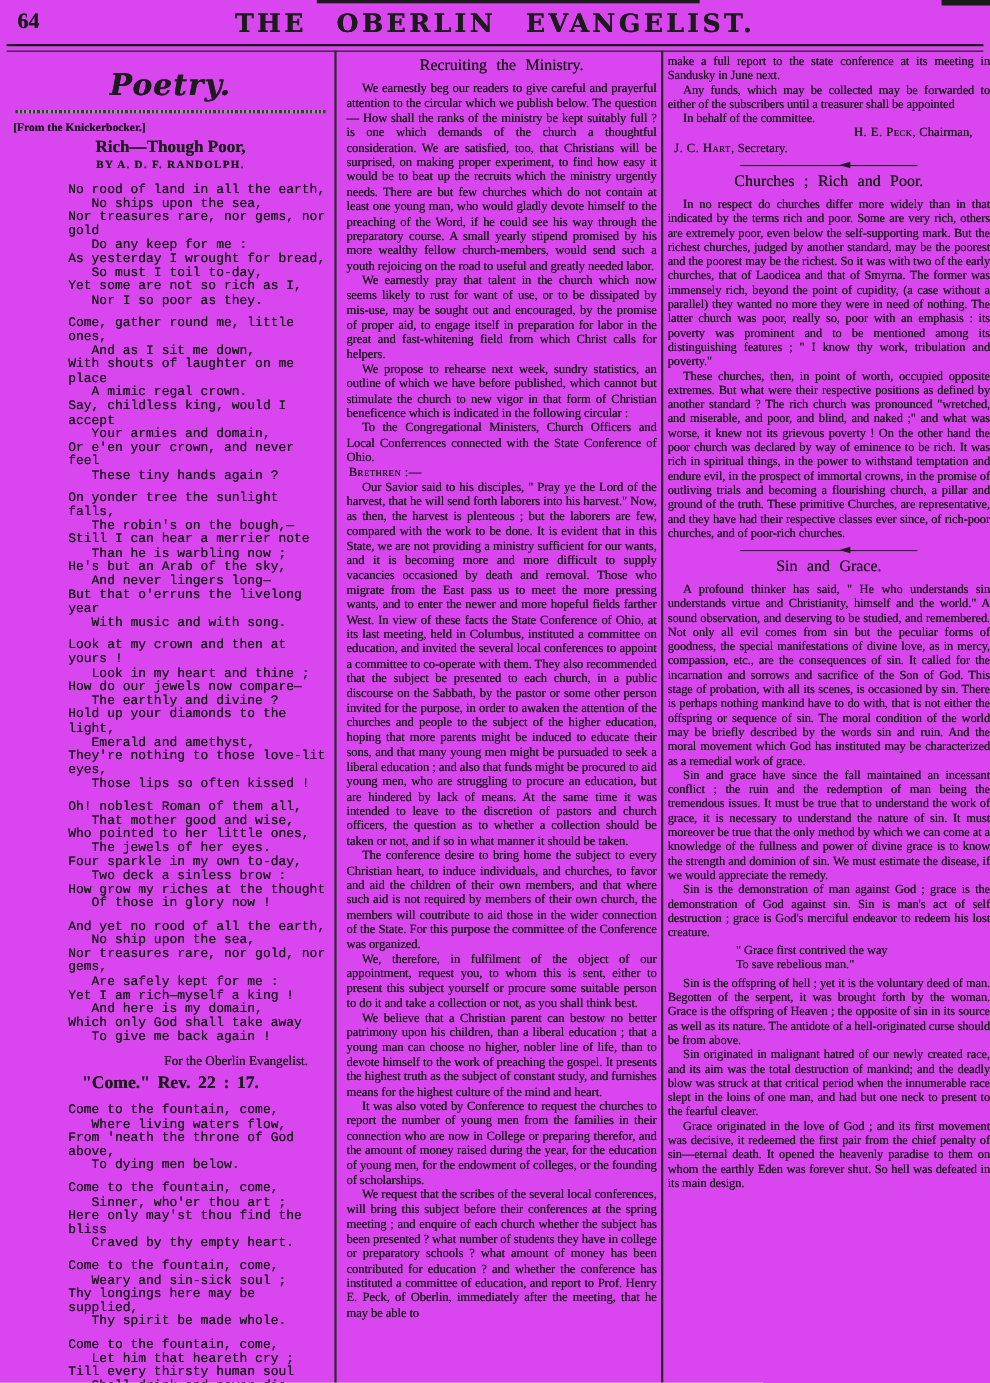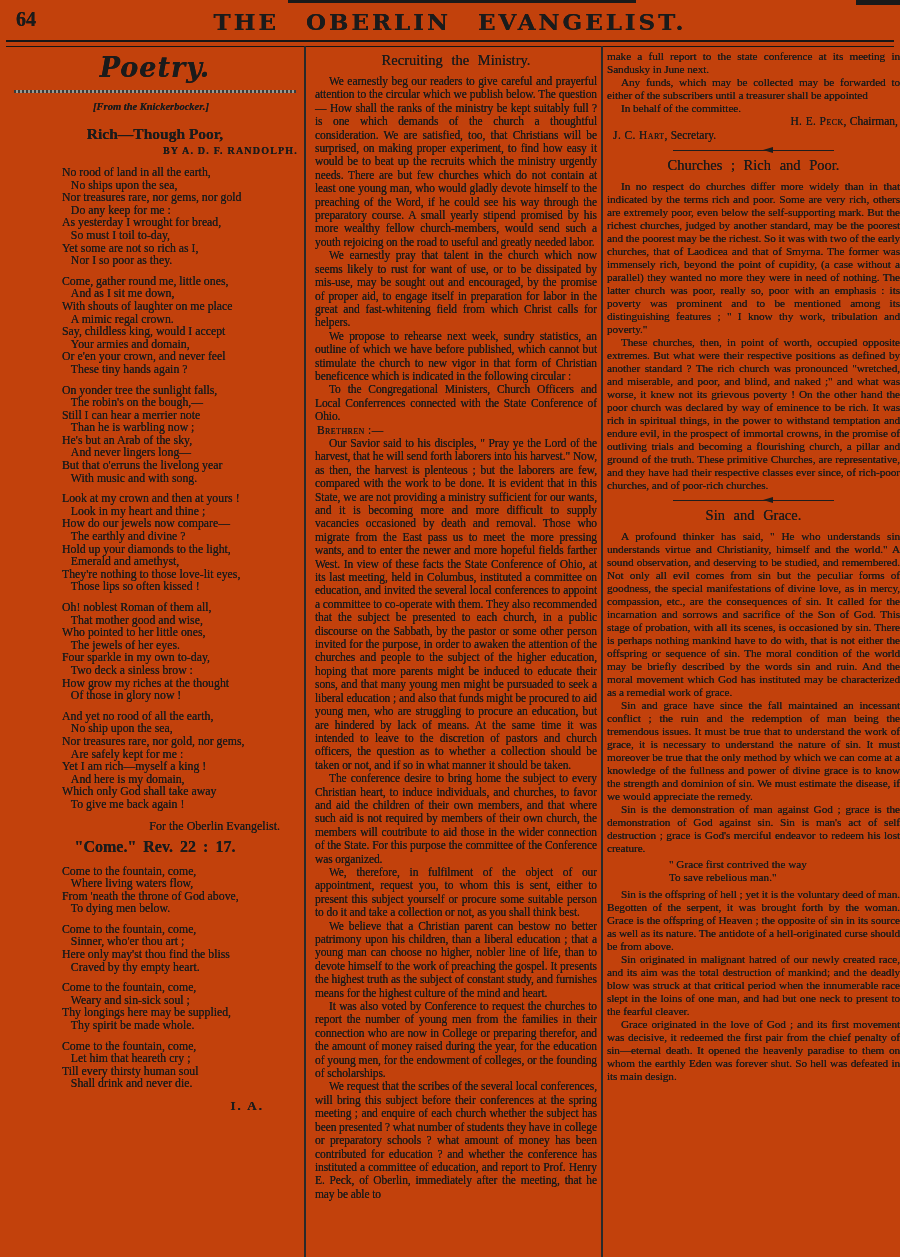--- a/index.html
+++ b/index.html
@@ -1,18 +1,18 @@
 <!DOCTYPE html>
 <html><head>
 <meta charset="utf-8">
 <style>
   html,body{margin:0;padding:0;background:#d8d5cd;}
   .page{
     position:relative;width:900px;height:1257px;margin:0 auto;
-    background:#c2410c;color:#1b1b1b;overflow:hidden;
+    background:#d946ef;color:#1b1b1b;overflow:hidden;
     font-family:"Liberation Serif","DejaVu Serif",serif;
     text-shadow:0 0 .35px currentColor;
   }
   .topbar{position:absolute;background:#1a1a1a;}
   .topbar1{left:288px;top:0;width:348px;height:3px;}
   .topbar2{left:856px;top:0;width:44px;height:5px;}
   .page-number{position:absolute;left:16px;top:8px;font-size:20px;font-weight:bold;}
   .masthead{position:absolute;left:0;top:8px;width:100%;margin:0;text-align:center;
     font-size:23px;font-weight:bold;letter-spacing:3px;word-spacing:16px;
     font-family:"DejaVu Serif",serif;}
@@ -21,44 +21,44 @@
   .vrule{position:absolute;top:46px;bottom:0;width:1.5px;background:#2a2a2a;}
   .vrule1{left:304px;}
   .vrule2{left:601px;}
   .col{position:absolute;top:50px;}
   .col1{left:12px;width:286px;}
   .col2{left:315px;width:282px;}
   .col3{left:607px;width:293px;}
 
   
   .poetry-masthead{text-align:center;font-family:"DejaVu Serif",serif;
-    font-weight:bold;font-style:italic;font-size:27px;letter-spacing:1px;margin-top:2px;}
+    font-weight:bold;font-style:italic;font-size:27px;letter-spacing:1px;margin-top:12px;}
   .wavy-rule{height:3px;margin:7px 2px 8px 2px;
     background:repeating-linear-gradient(90deg,#3a3a3a 0 2px,#9a9a92 2px 4px);}
-  .poem-source{text-align:center;font-size:10.5px;font-weight:bold;padding-right:8px;font-style:italic;}
-  .poem-title{text-align:center;font-size:15.5px;font-weight:bold;margin:13px 0 2px;}
-  .poem-byline{text-align:right;font-size:10px;font-weight:bold;letter-spacing:1.2px;margin:2px 0 10px;}
+  .poem-source{text-align:left;font-size:10.5px;font-weight:bold;padding-right:8px;}
+  .poem-title{text-align:center;font-size:15.5px;font-weight:bold;margin:3px 0 2px;}
+  .poem-byline{text-align:center;font-size:10px;font-weight:bold;letter-spacing:1.2px;margin:2px 0 10px;}
   .poem{padding-left:50px;font-size:11.8px;line-height:12.6px;}
-  .stanza{white-space:pre-wrap;margin:4px 0 8px 0;}
+  .stanza{white-space:pre-wrap;margin:4px 0 8px 0;font-family:Liberation Mono, monospace;}
   .poem-credit{text-align:right;font-size:12px;font-weight:normal;padding-right:6px;margin:0 12px 2px;}
   .poem2-title{text-align:center;font-size:16px;font-weight:bold;margin:4px 0 9px;word-spacing:3px;}
   .poem-signature{text-align:right;font-size:13px;font-weight:bold;letter-spacing:2px;
     padding-right:34px;margin-top:2px;}
 
   
   .article-title{text-align:center;font-size:14.5px;font-weight:normal;
     word-spacing:5px;margin:2px 0 6px;}
   .para{font-size:11.5px;line-height:13.4px;text-align:justify;text-indent:14px;
     margin:0;letter-spacing:-.1px;}
   .col3 .para{font-size:11.3px;line-height:13px;}
   .noindent{text-indent:0;}
   .salutation-line{text-indent:2px;}
   .smallcaps{font-variant:small-caps;letter-spacing:.4px;}
   .sig{font-size:11.5px;line-height:13.5px;margin:0;}
-  .sig-chair{text-align:right;padding-right:2px;}
+  .sig-chair{text-align:right;padding-right:16px;}
   .sig-sec{padding-left:6px;}
   .divider{position:relative;width:55%;margin:8px auto 6px;border-top:1.5px solid #1d1d1d;}
   .divider-arrow{position:absolute;left:56%;top:-4px;width:0;height:0;
     border-top:3.5px solid transparent;border-bottom:3.5px solid transparent;
     border-right:10px solid #1d1d1d;}
   .quote{white-space:pre-wrap;font-size:11.2px;line-height:12.8px;
     padding-left:62px;margin:3px 0 4px;}
 </style>
 </head>
 <body>

